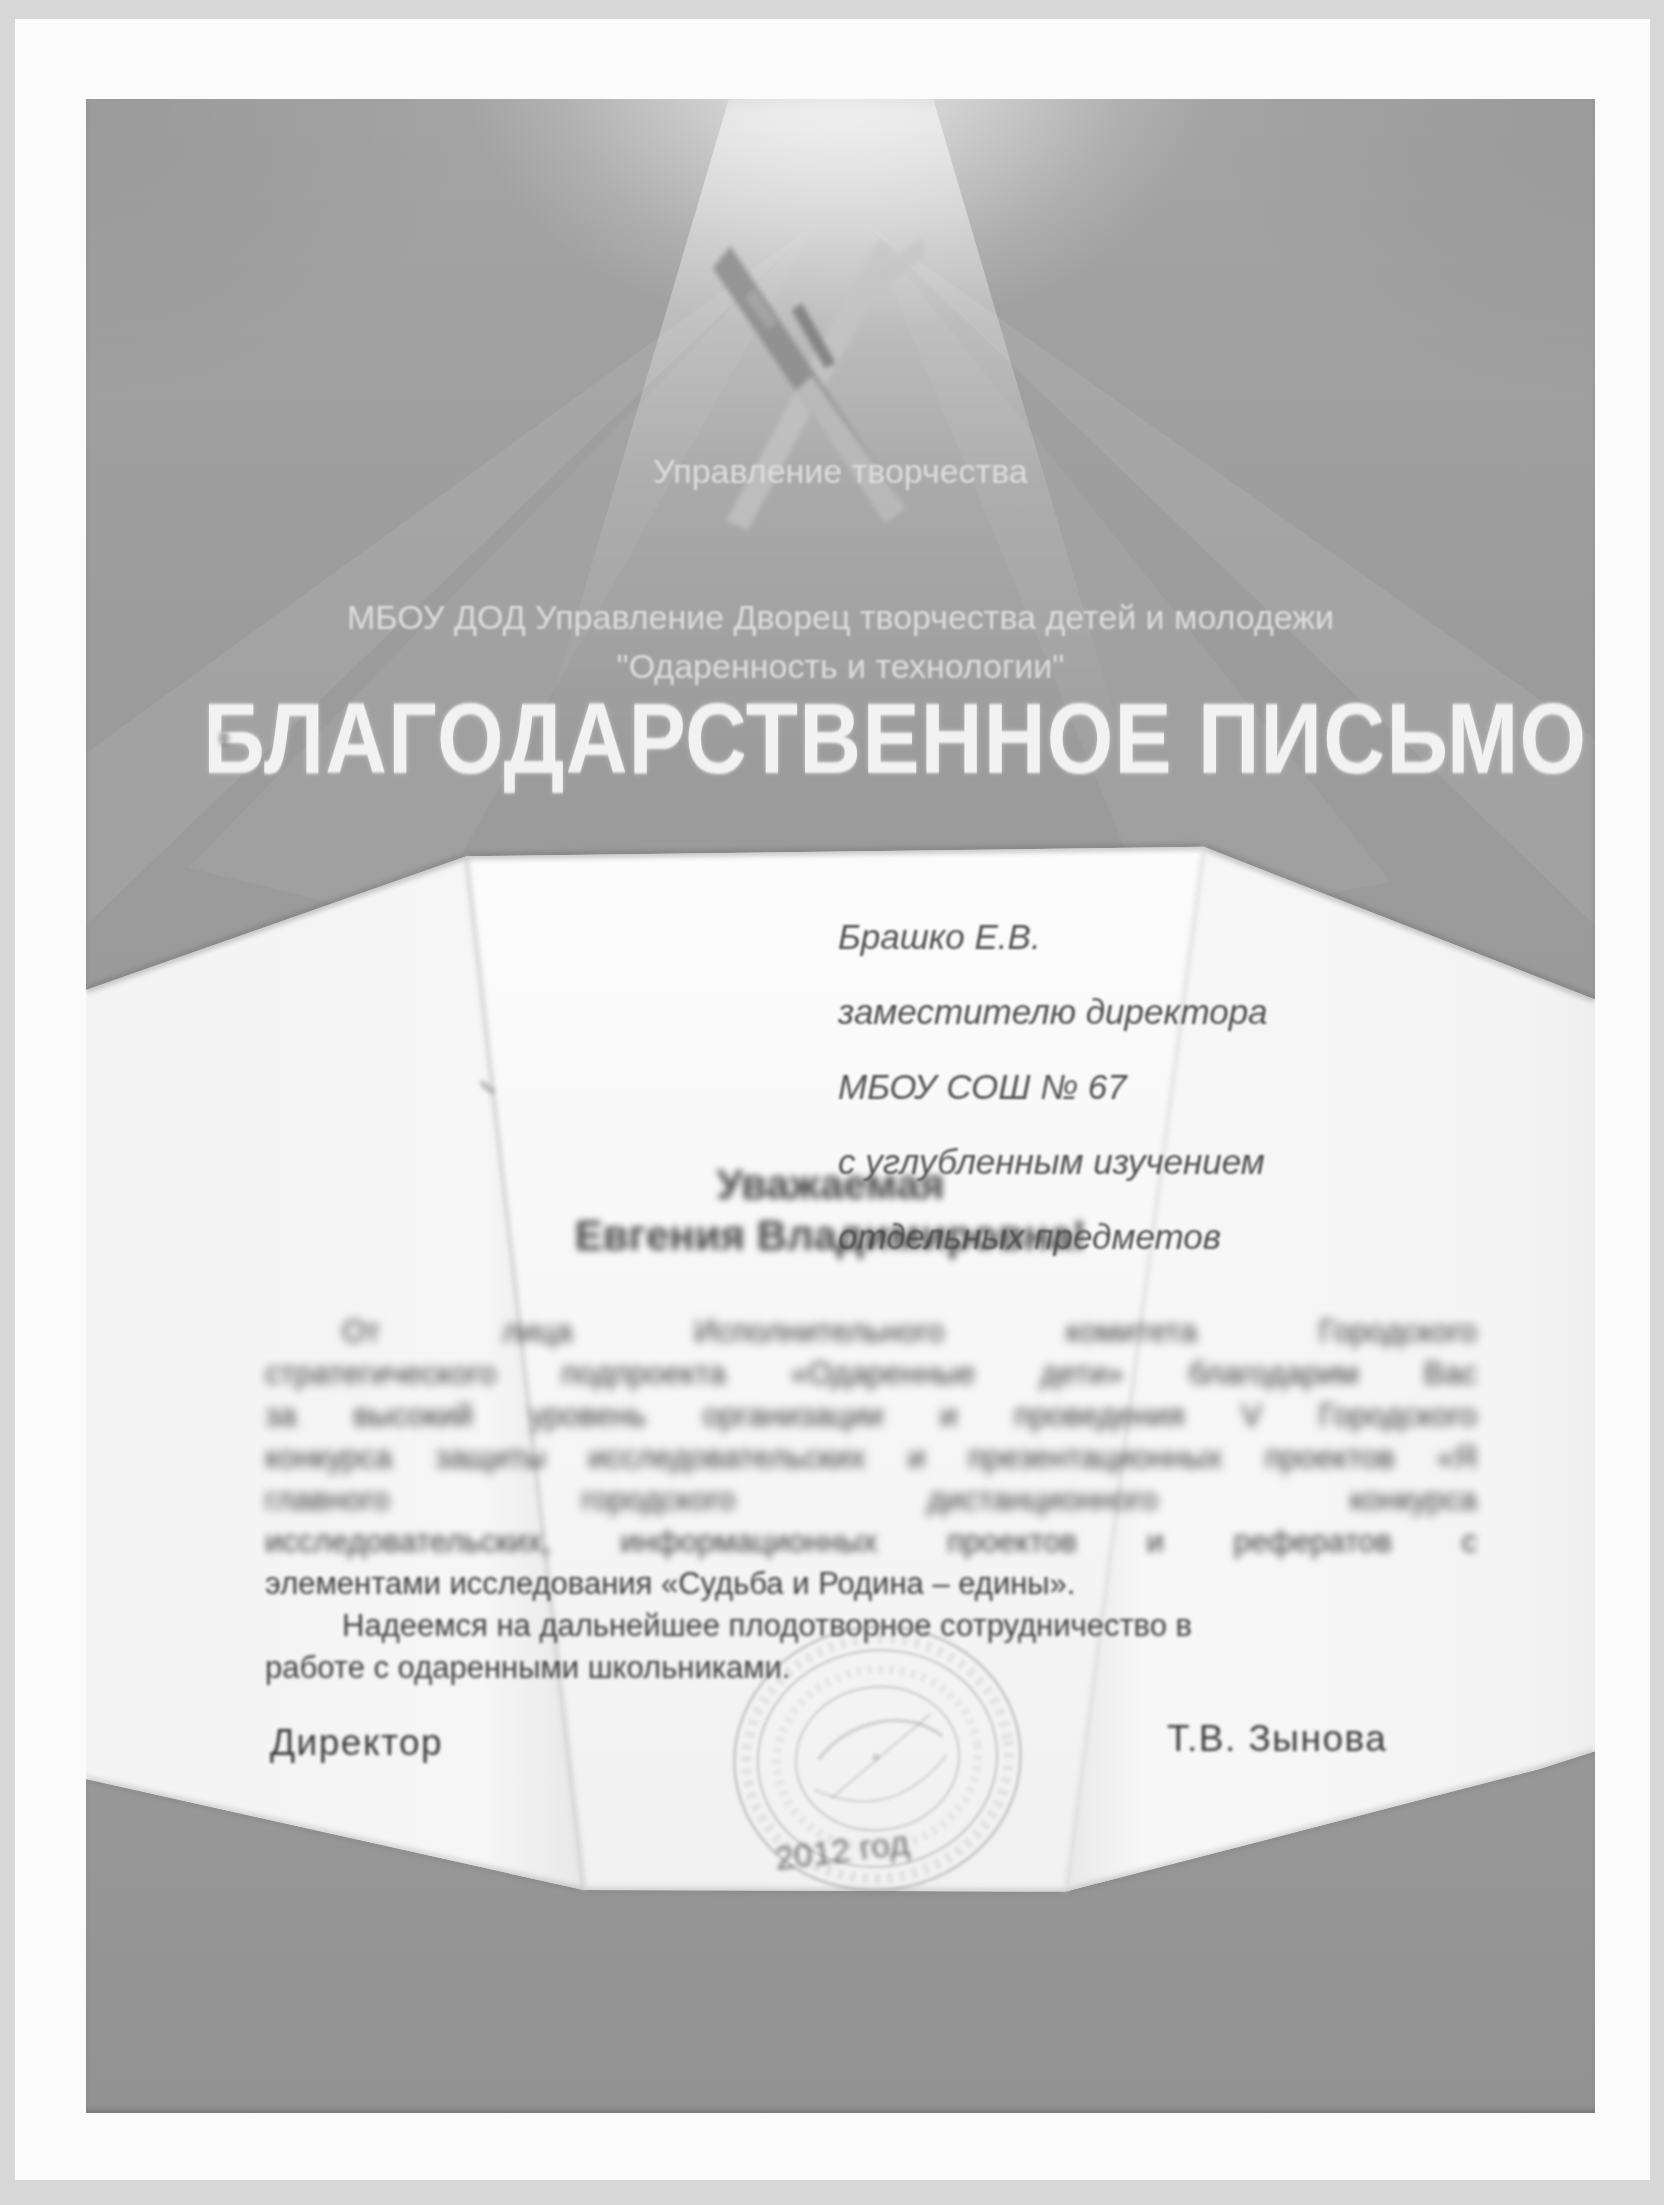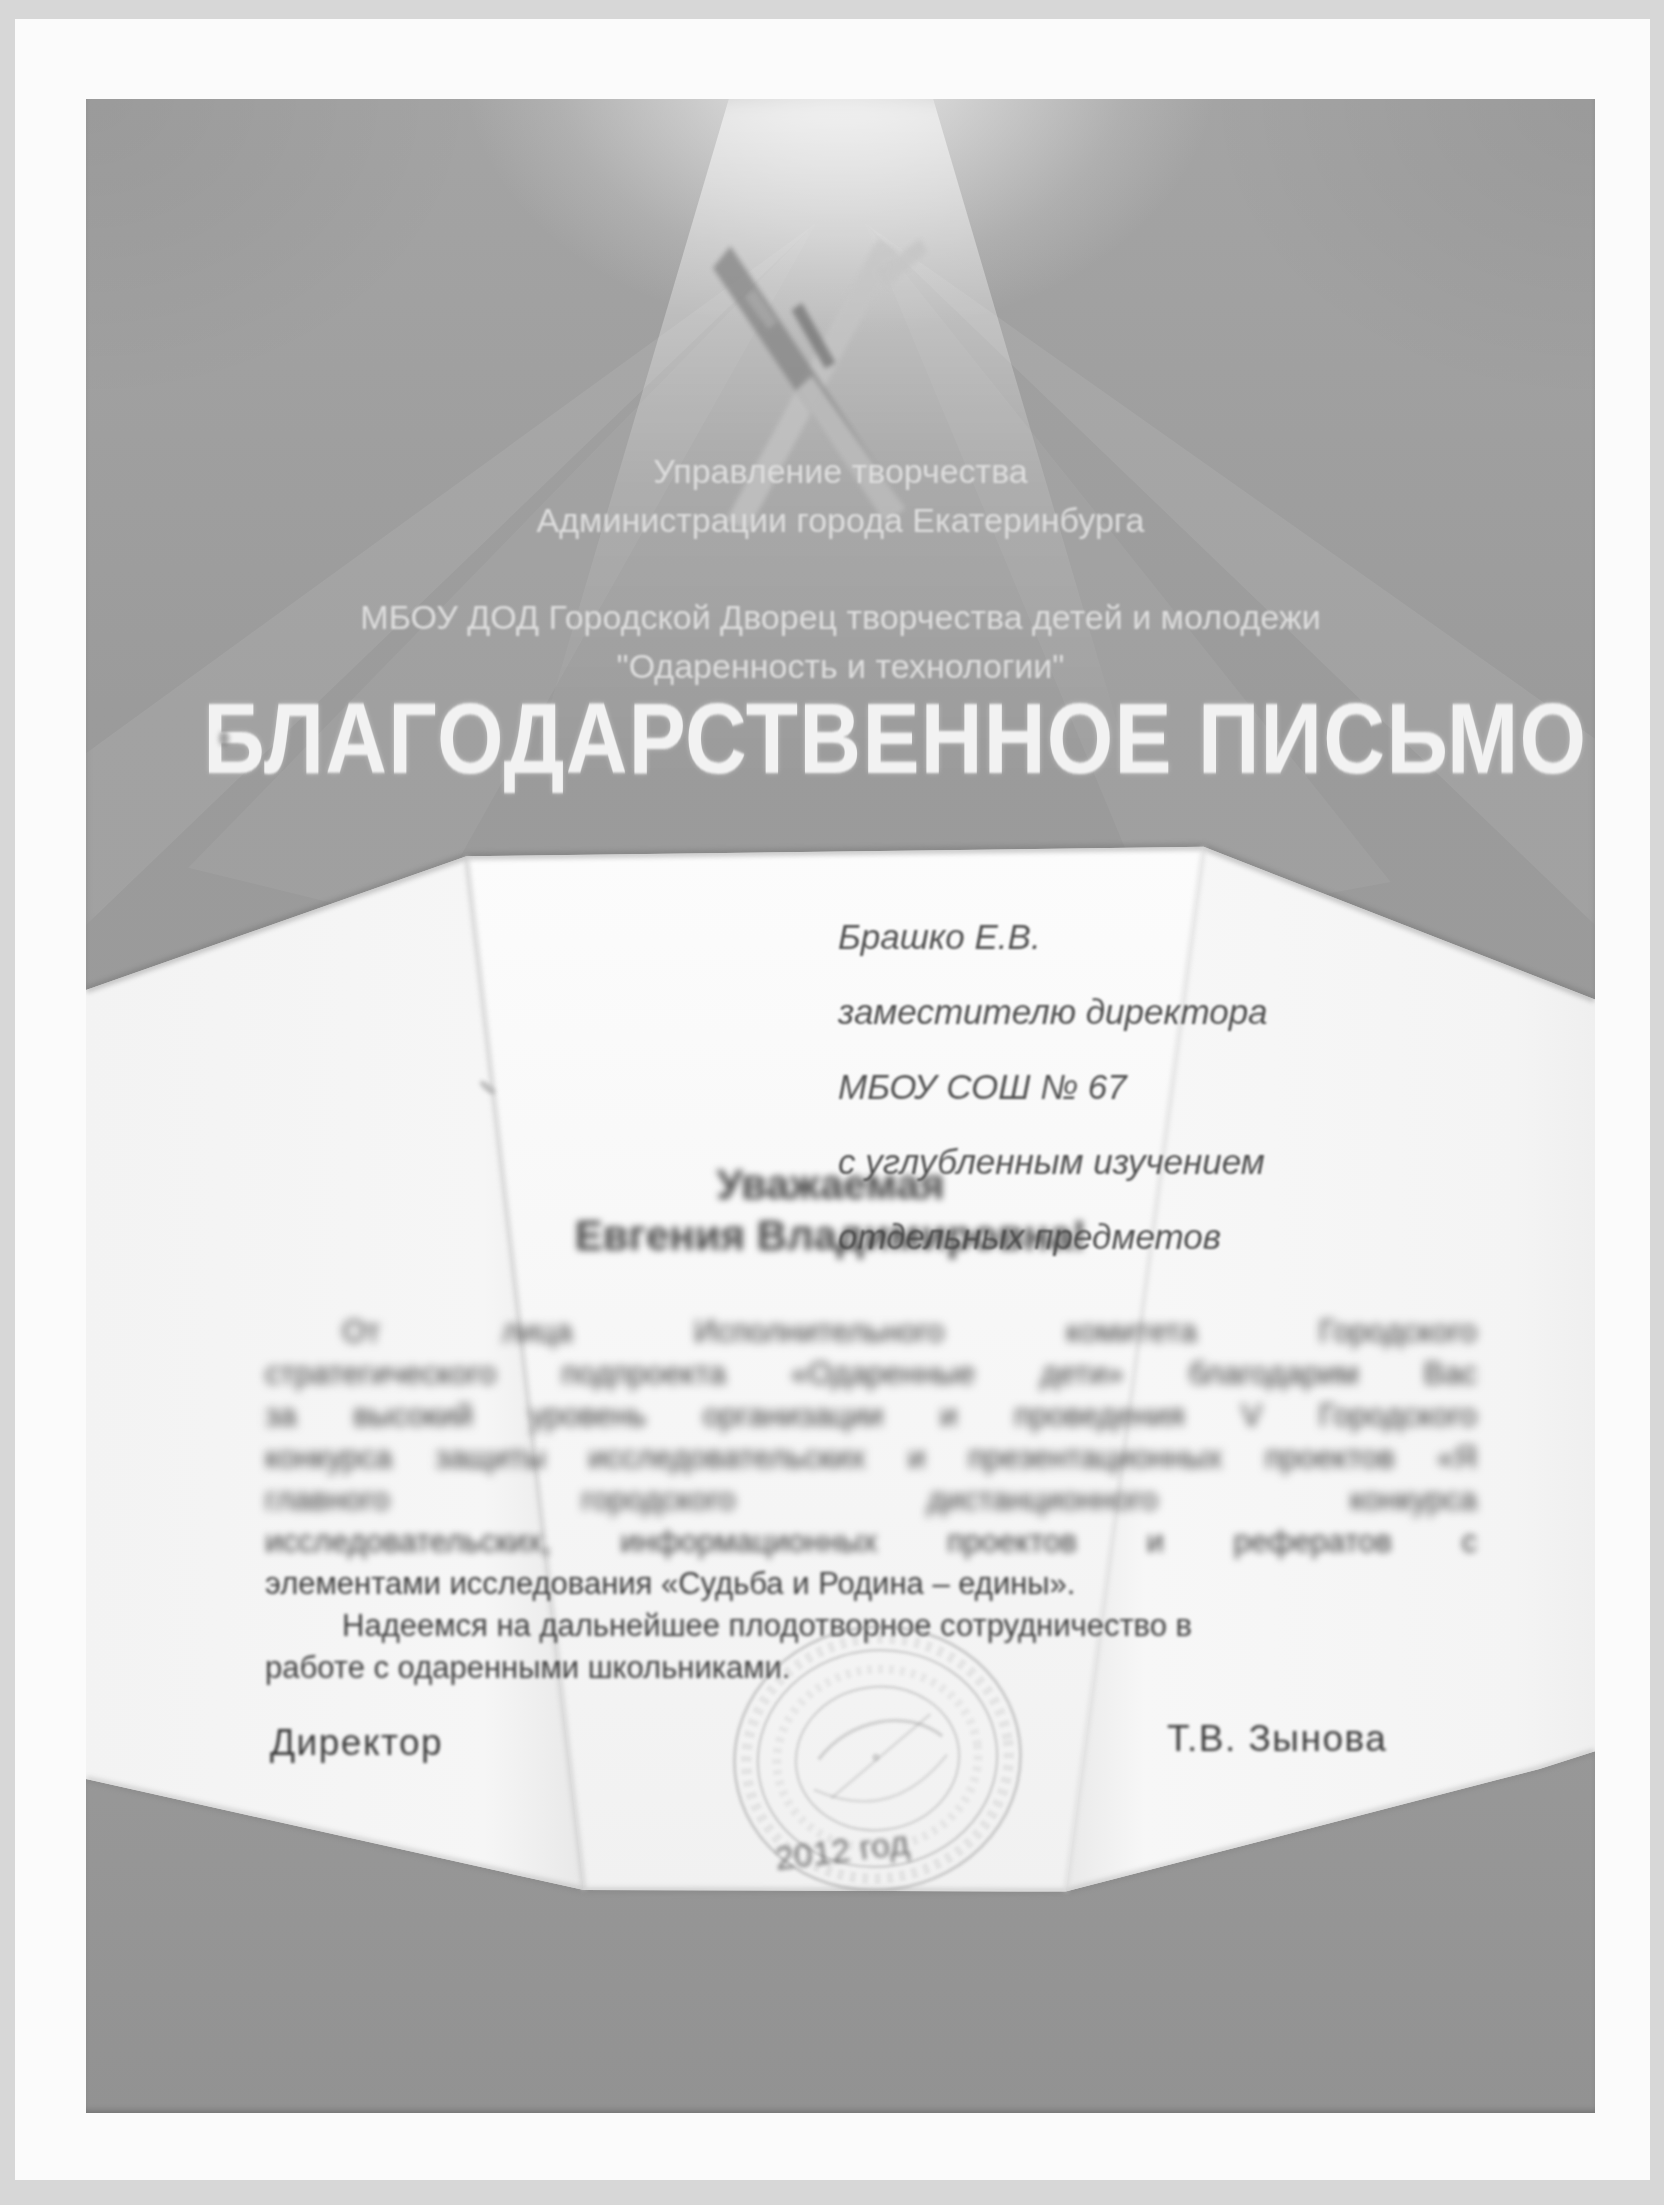--- a/index.html
+++ b/index.html
@@ -75,24 +75,23 @@
       <polygon points="22,468 52,482 258,98 230,82" fill="#c6c6c6" opacity="0.75"></polygon>
       <polygon points="28,92 4,122 240,472 266,450" fill="#848484" opacity="0.8"></polygon>
       <polygon points="140,270 268,452 240,472 118,290" fill="#c2c2c2" opacity="0.85"></polygon>
       <polygon points="112,180 126,170 172,252 158,260" fill="#6f6f6f" opacity="0.75"></polygon>
       <polygon points="228,128 288,82 298,100 242,150" fill="#c4c4c4" opacity="0.8"></polygon>
       <polygon points="60,150 92,196 80,206 48,162" fill="#b5b5b5" opacity="0.5"></polygon>
     </svg>
 
     <div class="hdr hdr-issuer">
       <div>Управление творчества</div>
-      <div>Администрации города Екатеринбурга</div>
     </div>
     <div class="hdr hdr-org">
-      <div>МБОУ ДОД Городской Дворец творчества детей и молодежи</div>
+      <div>МБОУ ДОД Управление Дворец творчества детей и молодежи</div>
       <div>"Одаренность и технологии"</div>
     </div>
 
     <div class="title-wrap">
       <span class="title-text">БЛАГОДАРСТВЕННОЕ ПИСЬМО</span>
     </div>
 
     <svg class="ribbon" viewBox="0 0 2067 2758">
       <defs>
         <linearGradient id="gLeft" gradientUnits="userSpaceOnUse" x1="0" y1="1700" x2="682" y2="1700">

